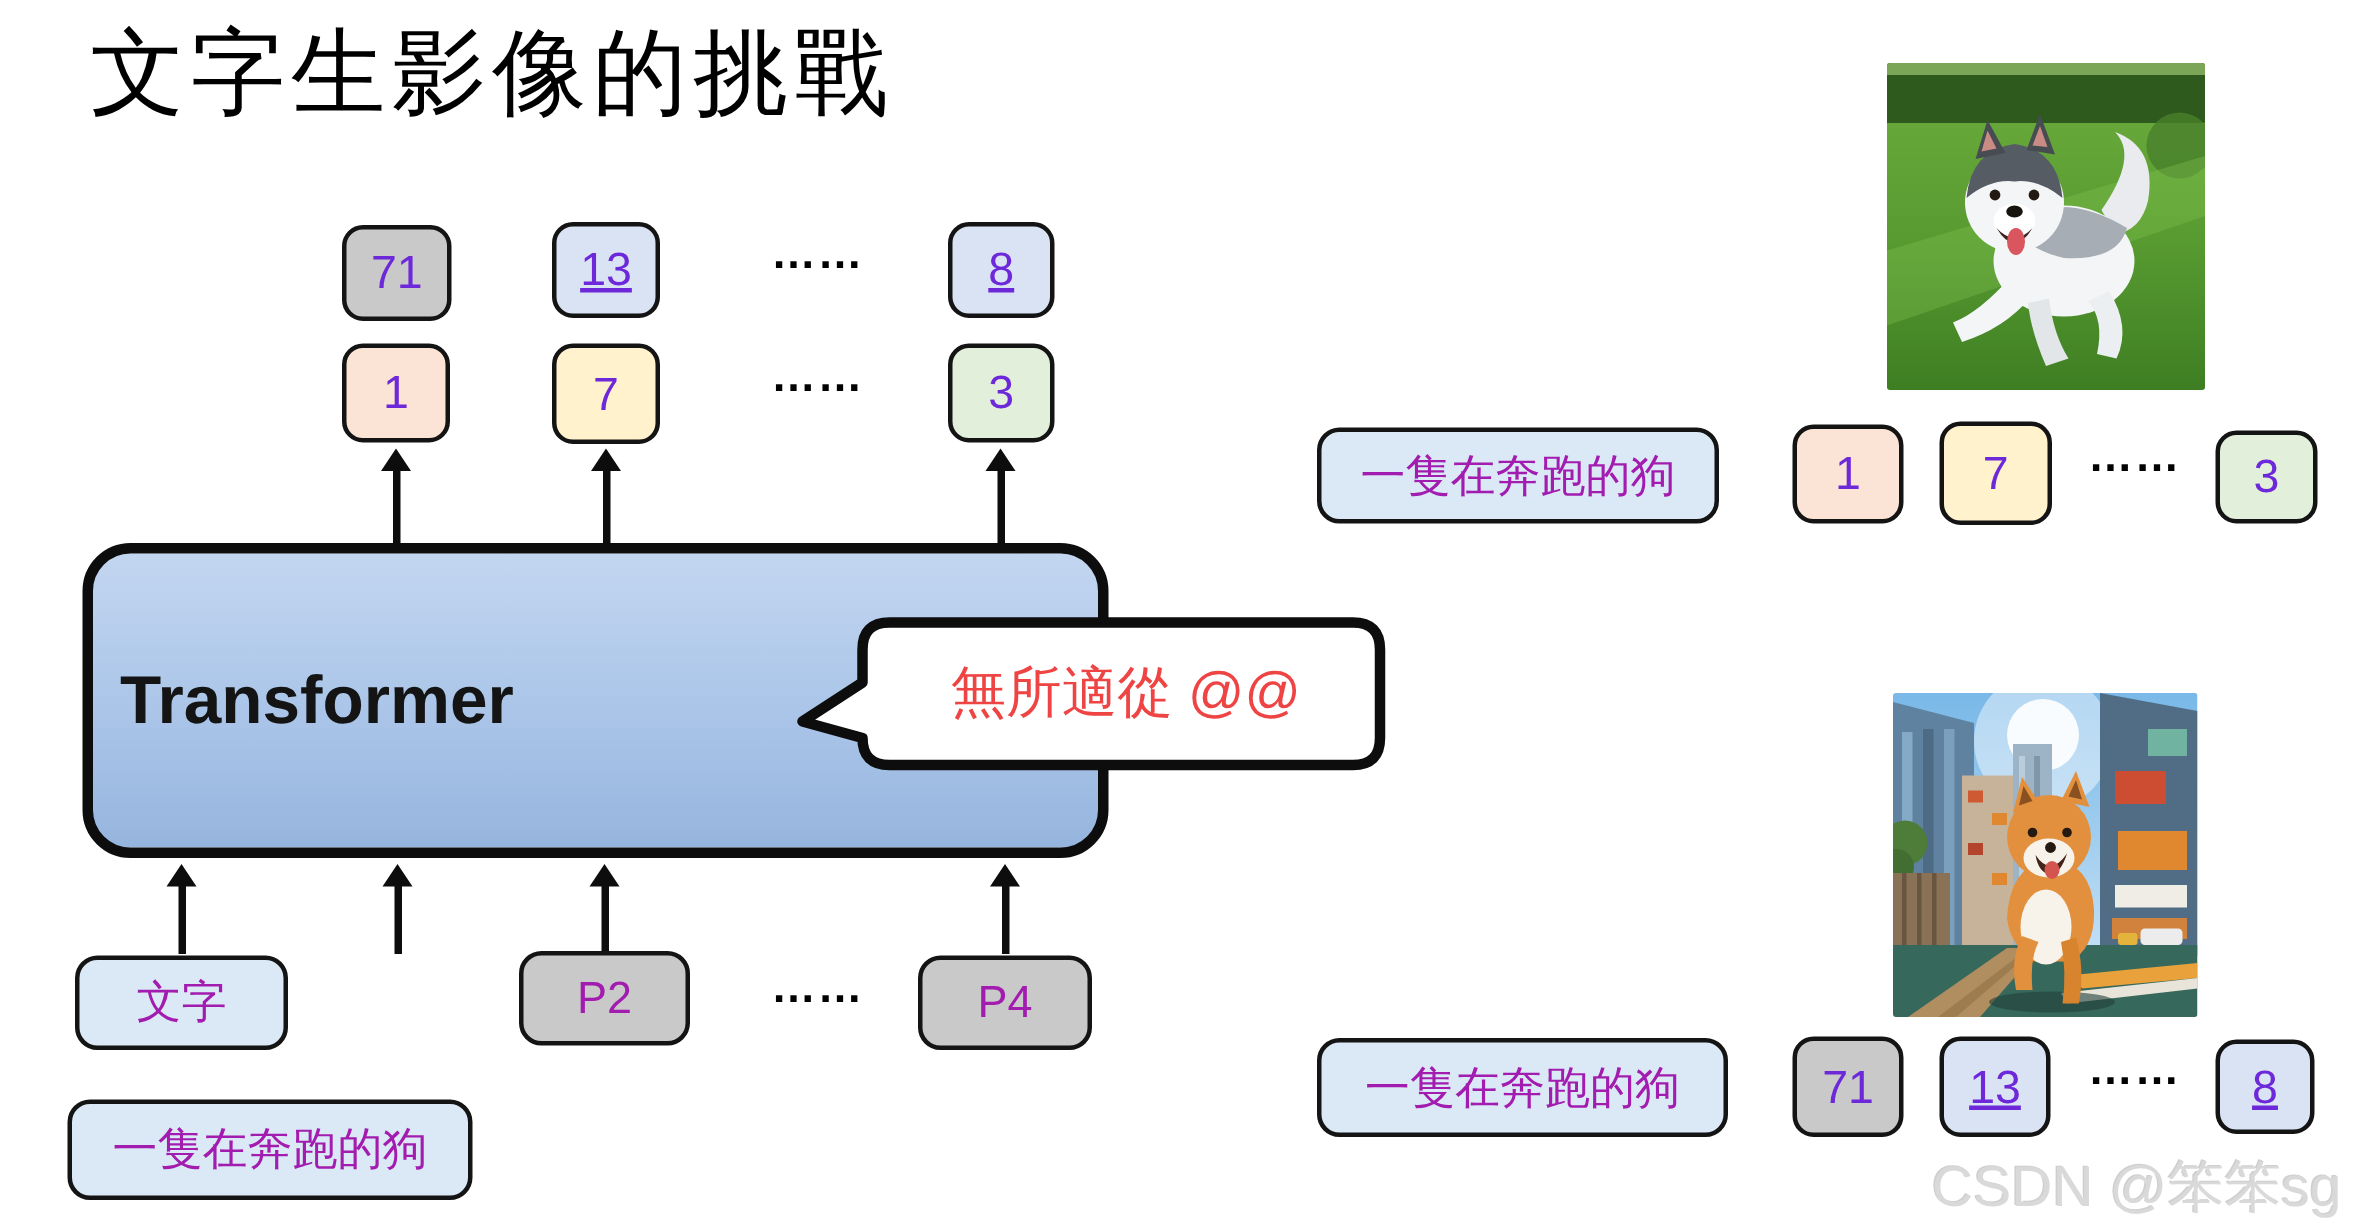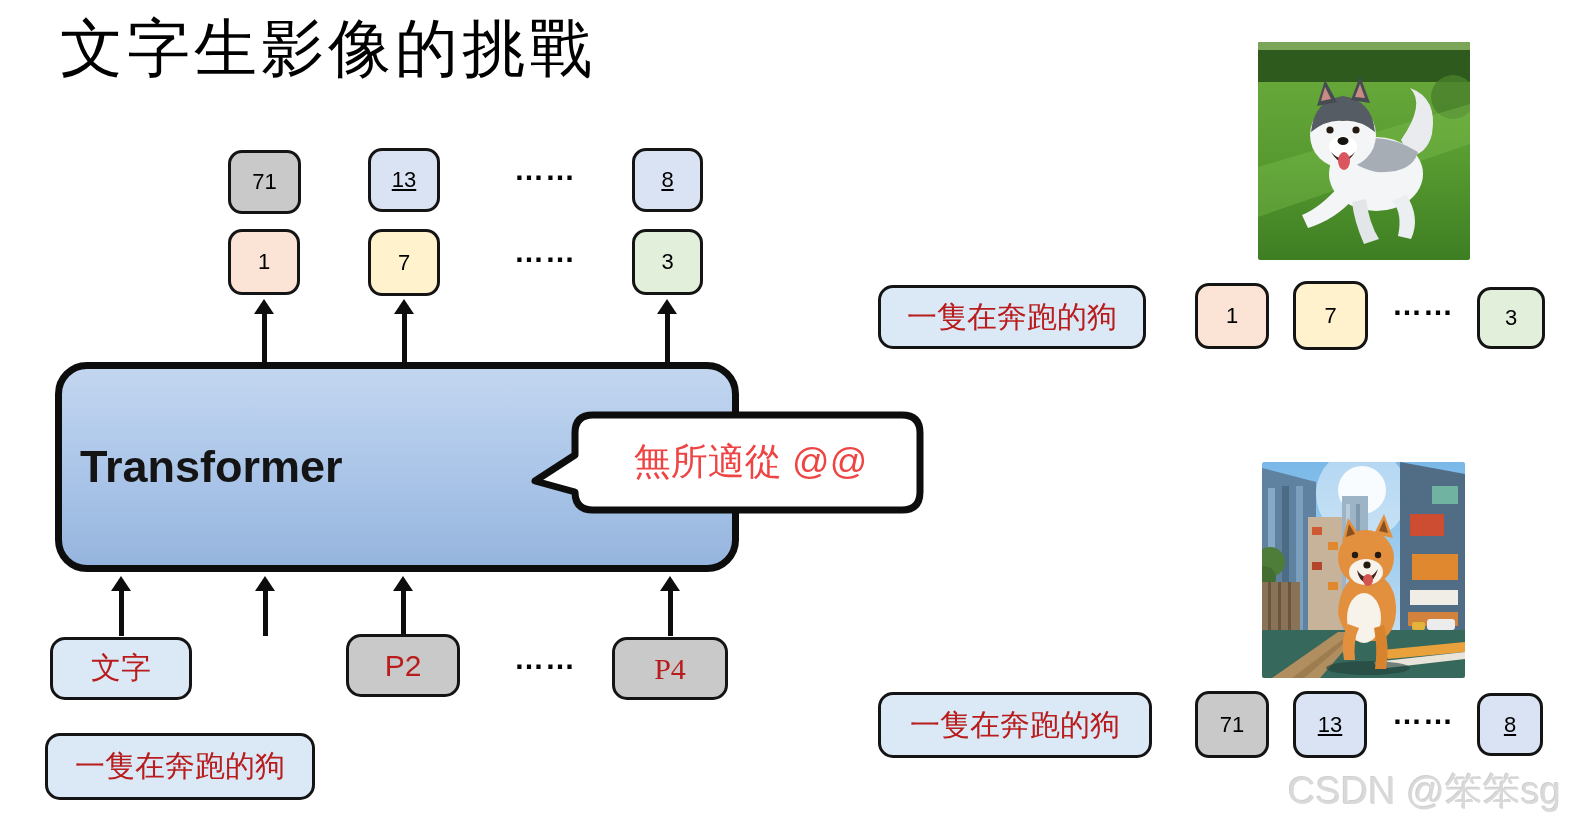--- a/index.html
+++ b/index.html
@@ -9,33 +9,33 @@
   }
 
   .slide-title {
     position:absolute; left:60px; top:6px; font-size:63px; letter-spacing:4px;
     color:#000; white-space:nowrap;
   }
 
   
   .token {
     position:absolute; display:flex; align-items:center; justify-content:center;
-    border:3px solid #141414; border-radius:14px; font-size:22px; color:#000000;
+    border:3px solid #141414; border-radius:14px; font-size:31px; color:#6d28d9;
     box-sizing:border-box;
   }
   .tk-gray   { background:#c9c9c9; }
   .tk-blue   { background:#dae3f3;text-decoration:underline; }
   .tk-peach  { background:#fbe3d5; }
   .tk-yellow { background:#fff2cc; }
   .tk-green  { background:#e2efda; }
 
   
   .label-box {
     position:absolute; display:flex; align-items:center; justify-content:center;
-    border:3px solid #141414; border-radius:15px; font-size:30px; color:#b91c1c;
+    border:3px solid #141414; border-radius:15px; font-size:30px; color:#a21caf;
     box-sizing:border-box; white-space:nowrap;
   }
   .lb-blue { background:#dbe9f7; }
   .lb-gray { background:#c9c9c9; }
 
   
   .dots {
     position:absolute; display:flex; align-items:center; justify-content:center;
     font-weight:700; font-size:30px; color:#000; letter-spacing:1px;
   }
@@ -137,21 +137,21 @@
   <div class="arrow" style="left:670px; top:576px; height:60px;">
     <div class="head"></div>
       <div class="shaft"></div>
     </div>
 
   <div class="label-box lb-blue" style="left:50px; top:637px; width:142px; height:63px;">文字</div>
   <div class="label-box lb-gray" style="left:346px; top:634px; width:114px; height:63px;">P2</div>
   <div class="dots" style="left:500px; top:637px; width:90px; height:63px;">
       <span>……</span>
     </div>
-  <div class="label-box lb-gray" style="left:612px; top:637px; width:116px; height:63px;font-family:Liberation Serif, serif;">P4</div>
+  <div class="label-box lb-gray" style="left:612px; top:637px; width:116px; height:63px;">P4</div>
 
   <div class="label-box lb-blue" style="left:45px; top:733px; width:270px; height:67px;">一隻在奔跑的狗</div>
 
   <svg class="photo" style="left:1258px; top:42px;" width="212" height="218" viewBox="0 0 212 218" role="img">
     <defs>
       <linearGradient id="grassGrad" x1="0" y1="0" x2="0" y2="1">
         <stop offset="0" stop-color="#6fae3f"></stop>
         <stop offset="0.55" stop-color="#579a30"></stop>
         <stop offset="1" stop-color="#3e7e23"></stop>
       </linearGradient>

